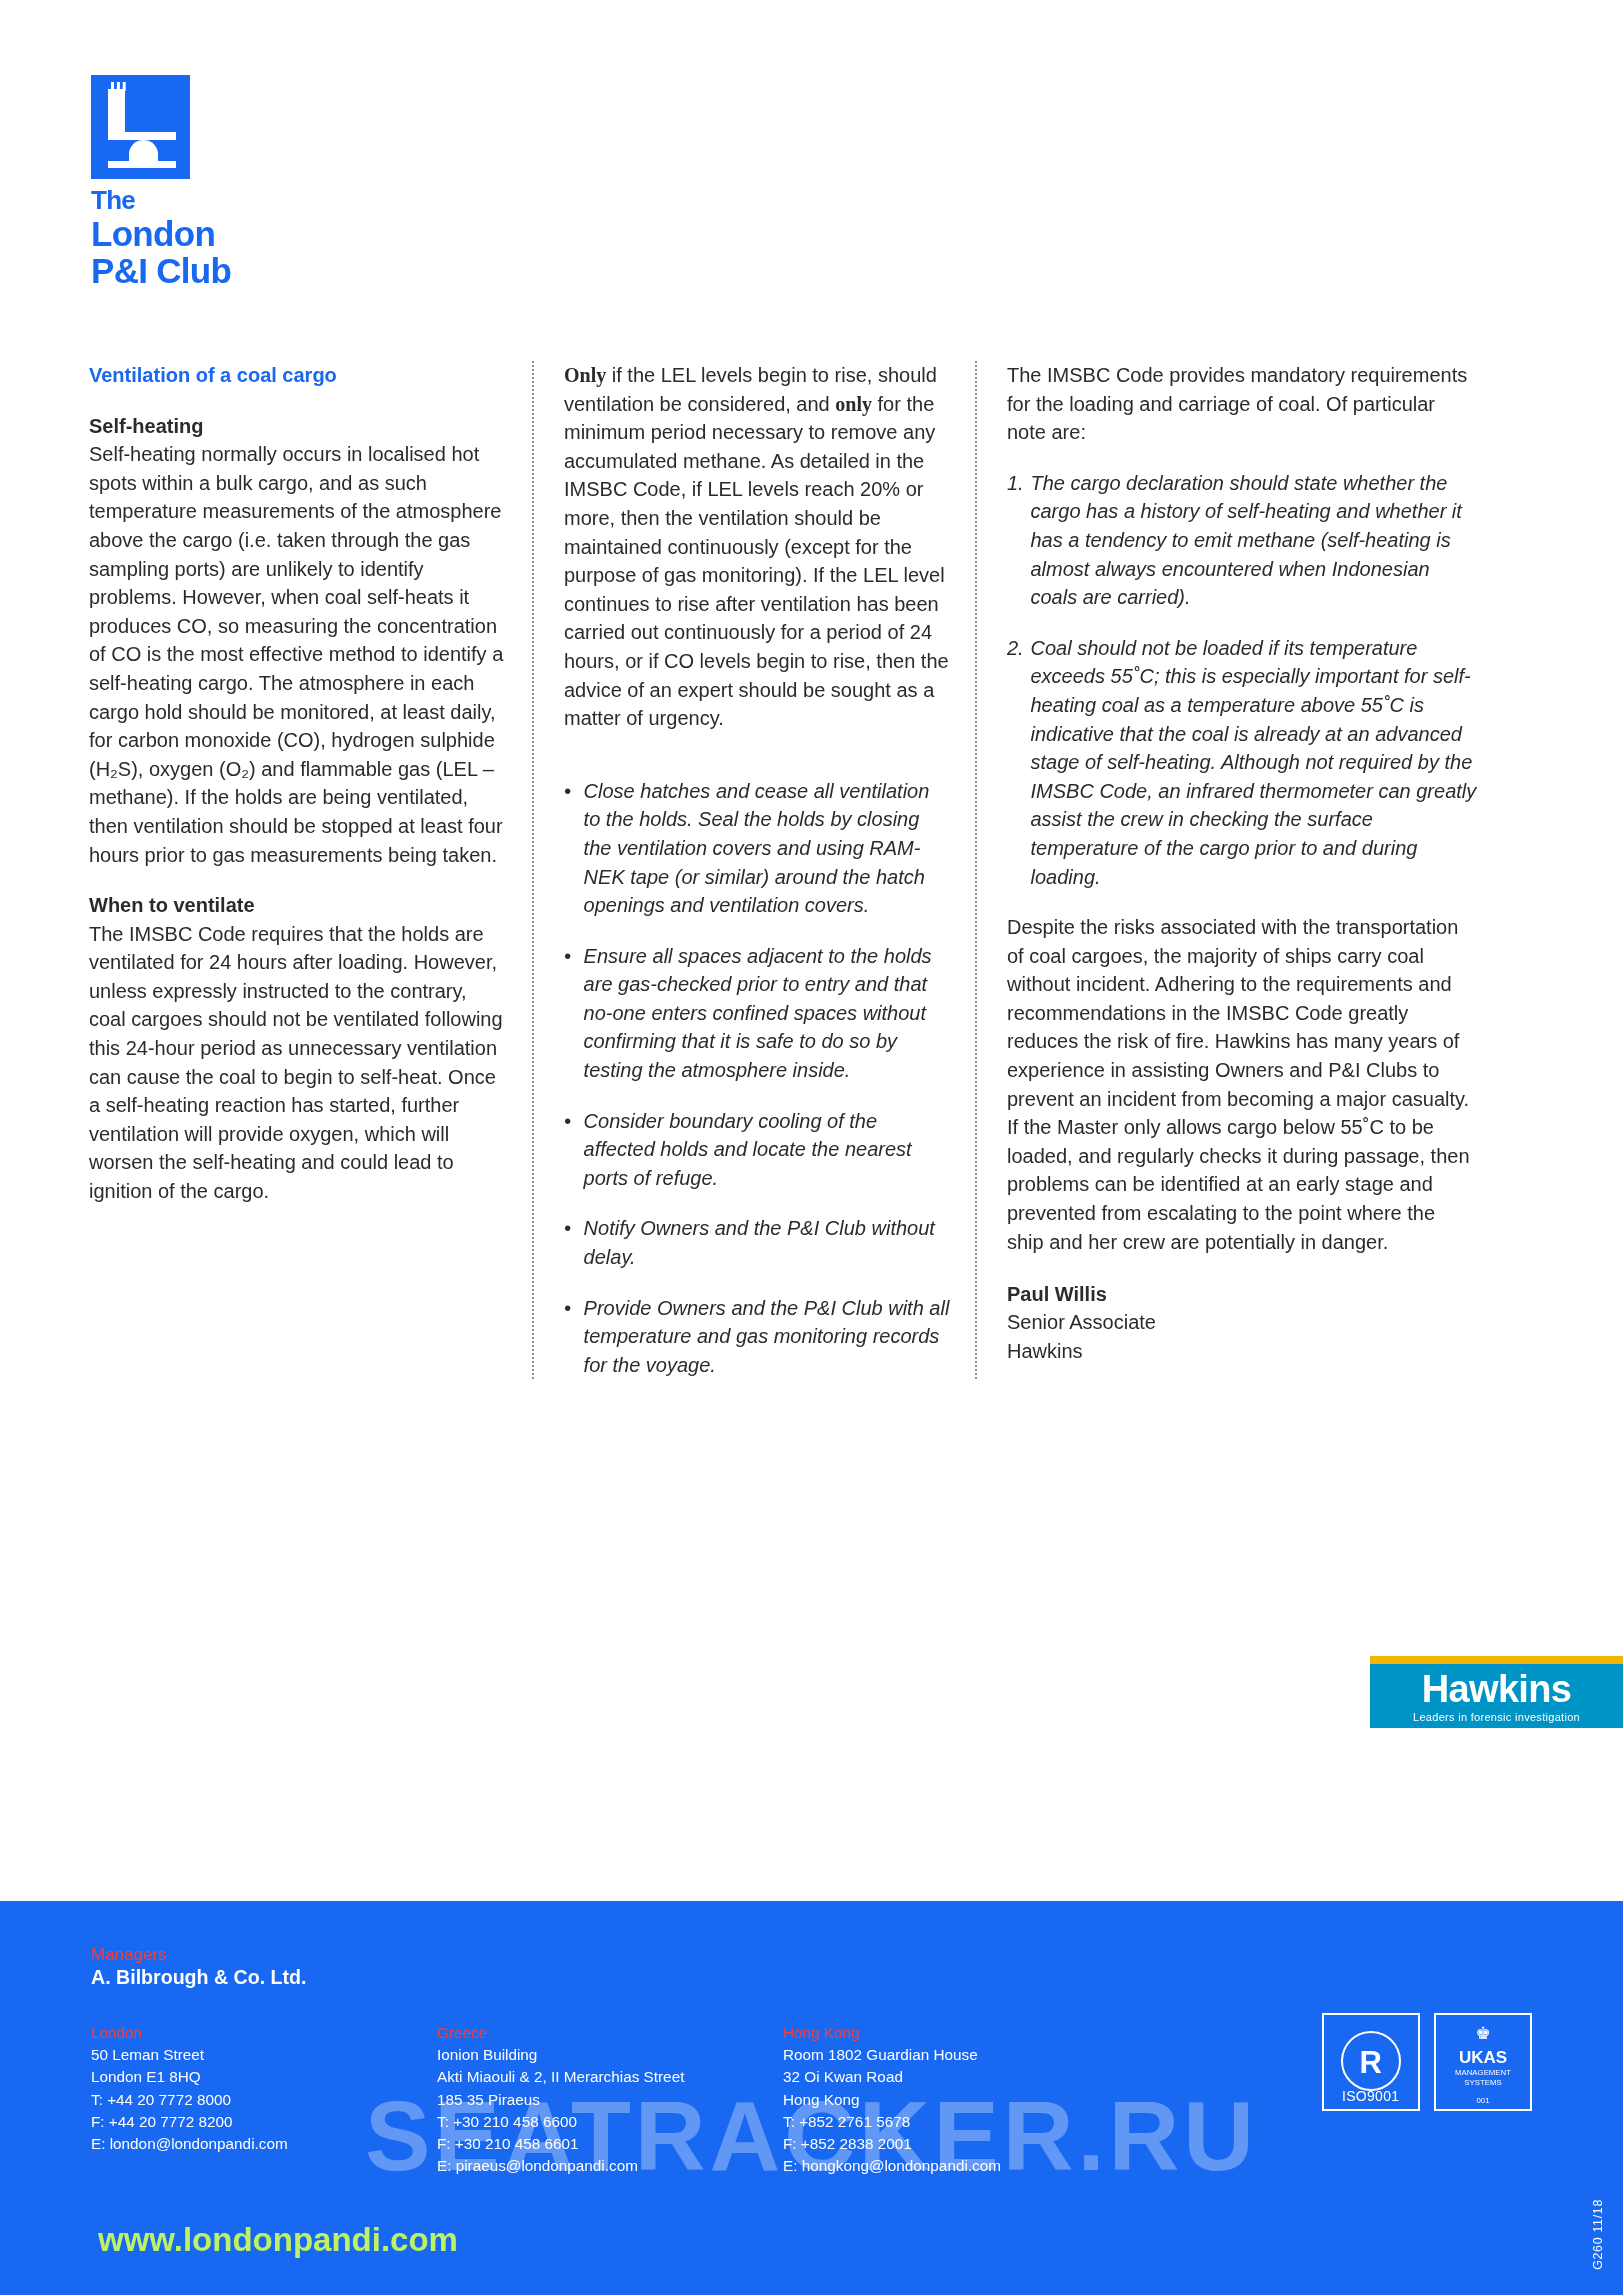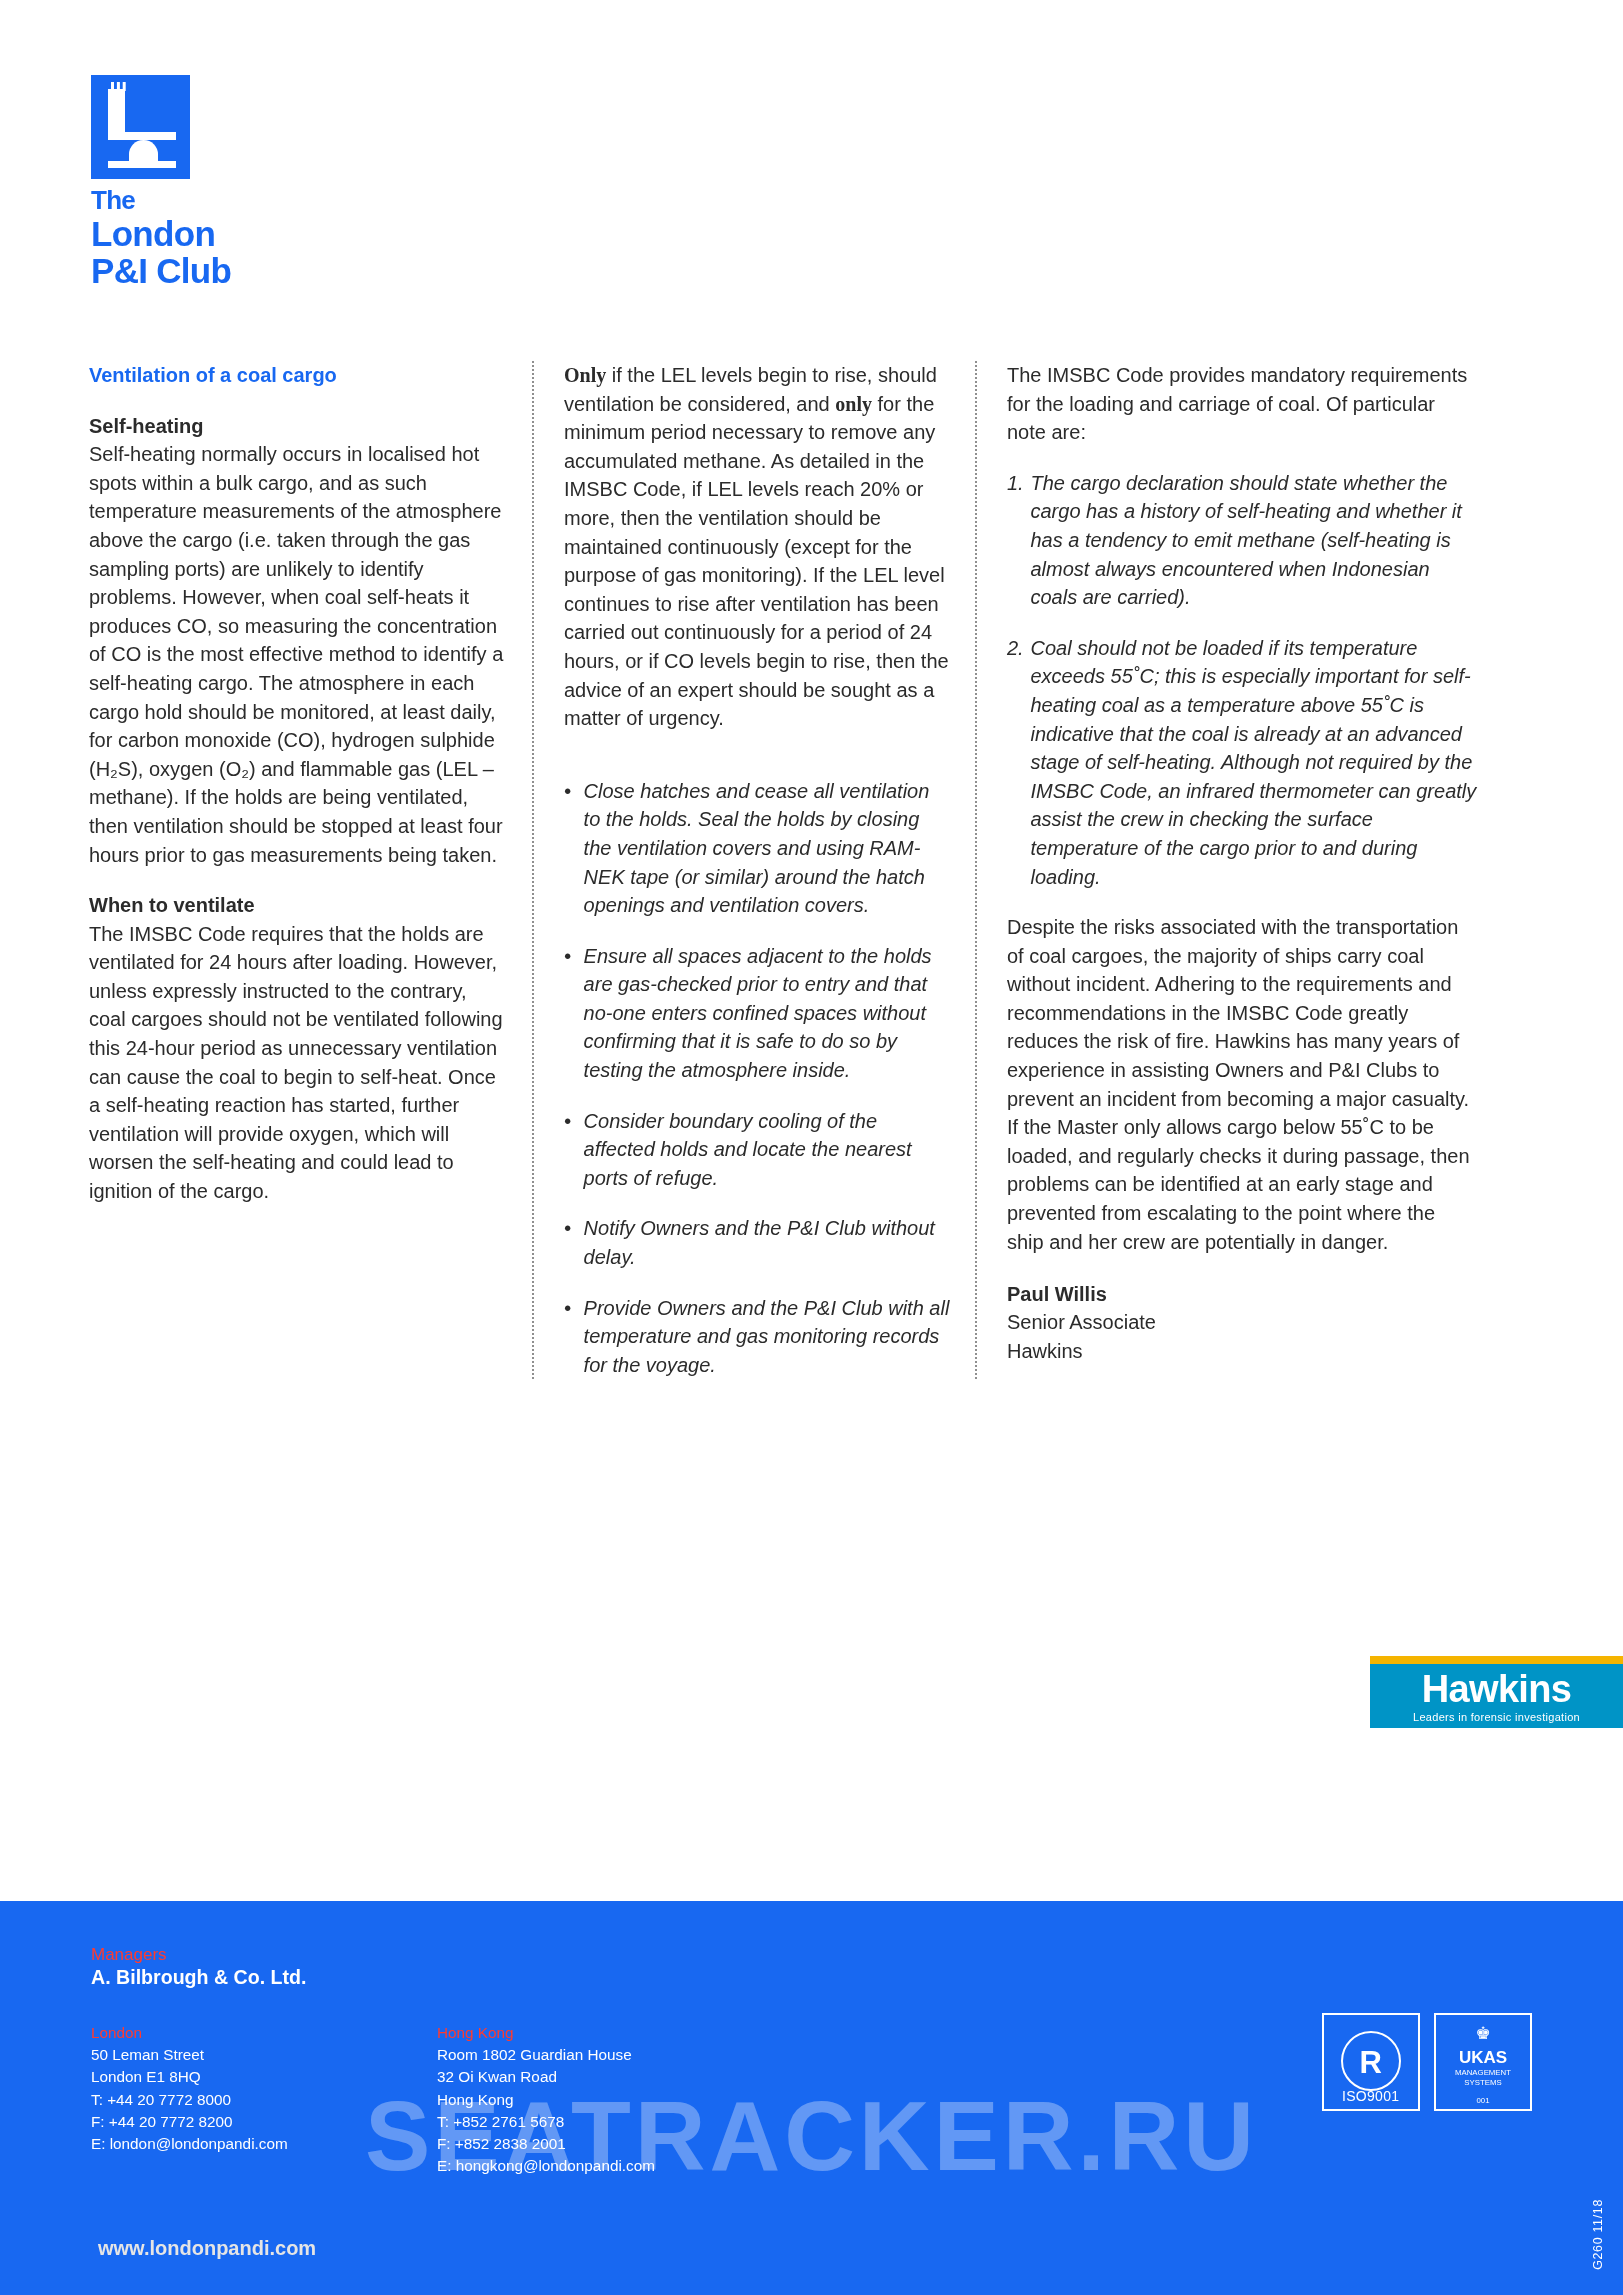--- a/index.html
+++ b/index.html
@@ -197,24 +197,24 @@
     left: 91px;
     top: 121px;
     display: flex;
     width: 1109px;
   }
   .office { width: 346px; font-size: 15.3px; line-height: 1.45; }
   .office .city { color: #ff3b30; }
   .website {
     position: absolute;
     left: 98px;
-    top: 336px;
-    font-size: 20px;
-    font-weight: bold;
-    color: #e5e5e5;
+    top: 320px;
+    font-size: 33px;
+    font-weight: bold;
+    color: #bef264;
   }
   .cert {
     position: absolute;
     right: 91px;
     top: 112px;
     display: flex;
     gap: 14.3px;
   }
   .cert-box {
     width: 98px;
@@ -401,20 +401,29 @@
   <div class="offices">
     <div class="office">
       <div class="city">London</div>
       <div>50 Leman Street</div>
       <div>London  E1 8HQ</div>
       <div>T: +44 20 7772 8000</div>
       <div>F: +44 20 7772 8200</div>
       <div>E: london@londonpandi.com</div>
     </div>
     <div class="office">
+      <div class="city">Greece</div>
+      <div>Ionion Building</div>
+      <div>Akti Miaouli &amp; 2, II Merarchias Street</div>
+      <div>185 35 Piraeus</div>
+      <div>T: +30 210 458 6600</div>
+      <div>F: +30 210 458 6601</div>
+      <div>E: piraeus@londonpandi.com</div>
+    </div>
+    <div class="office">
       <div class="city">Hong Kong</div>
       <div>Room 1802 Guardian House</div>
       <div>32 Oi Kwan Road</div>
       <div>Hong Kong</div>
       <div>T: +852 2761 5678</div>
       <div>F: +852 2838 2001</div>
       <div>E: hongkong@londonpandi.com</div>
     </div>
   </div>
 

